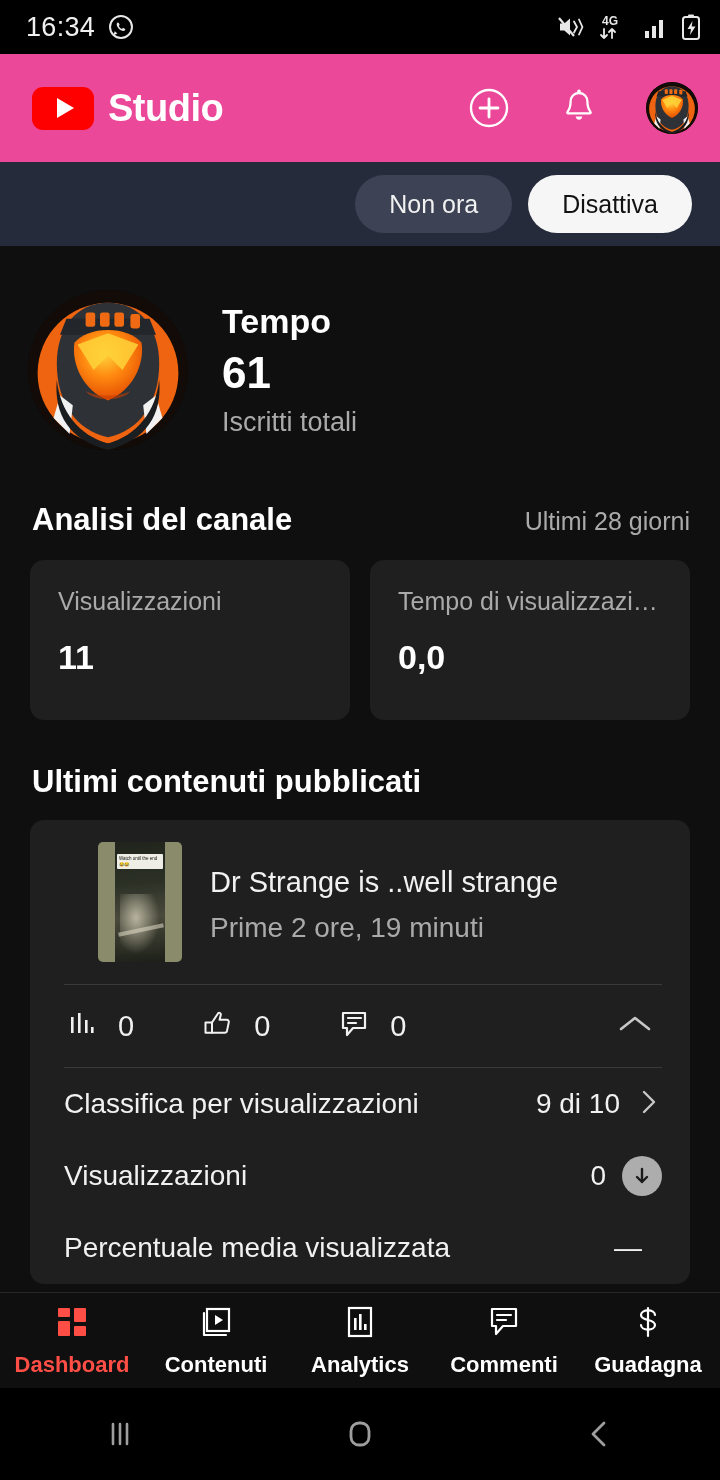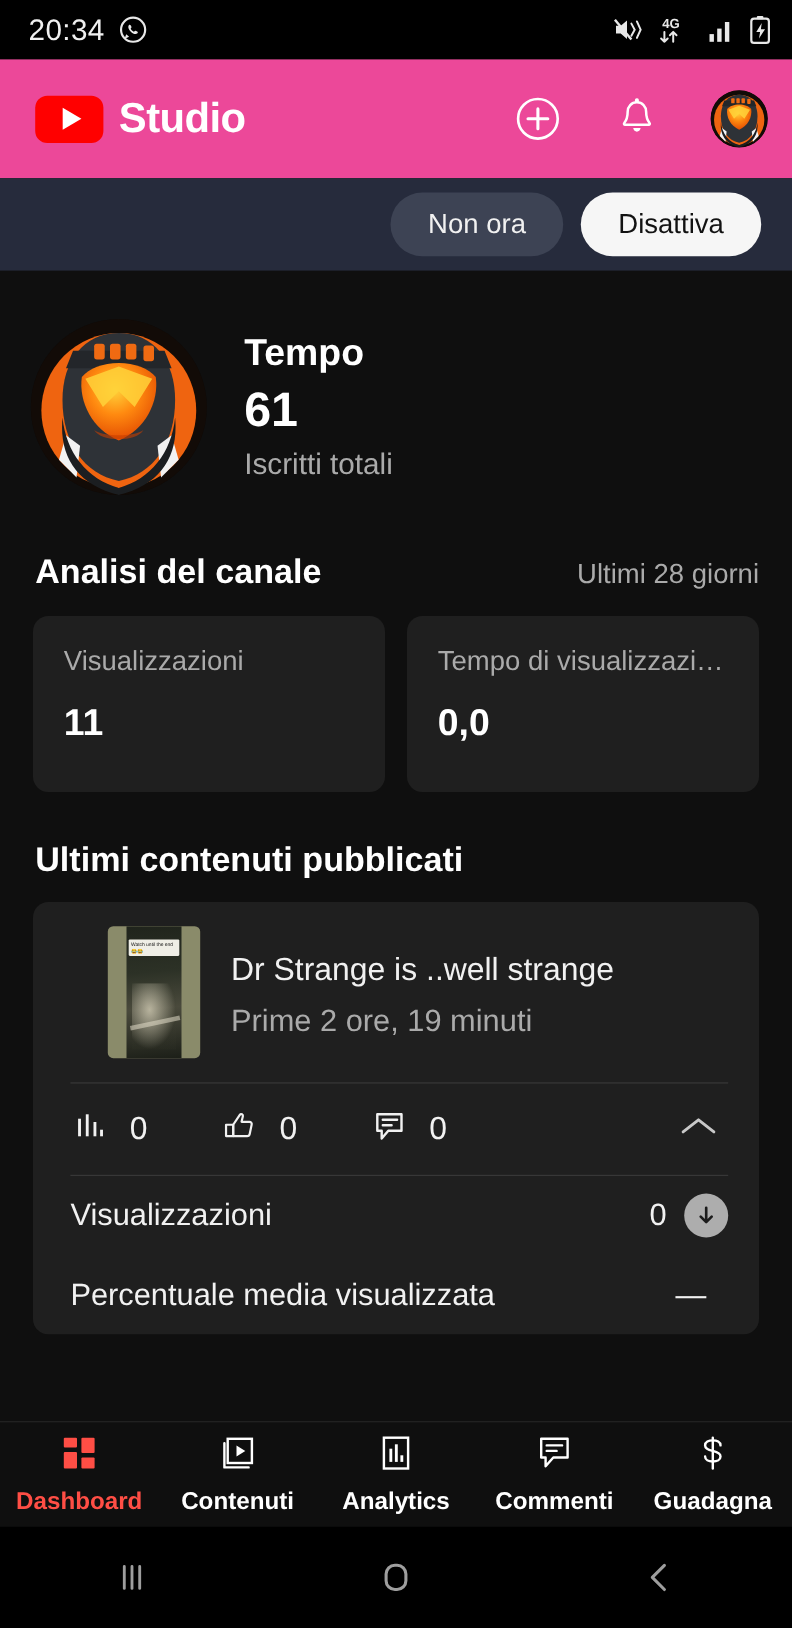--- a/index.html
+++ b/index.html
@@ -149,21 +149,21 @@
 
   .scroll-area { position:relative; height:1196px; overflow:hidden; }
 </style>
 </head>
 <body>
 
 <div class="phone">
 
   <div class="statusbar">
     <div class="sb-left">
-      <span class="sb-time">20:34</span>
+      <span class="sb-time">16:34</span>
       <span class="wa-icon">
         <svg width="28" height="28" viewBox="0 0 24 24">
           <circle cx="12" cy="12" r="9.4" fill="none" stroke="#e8e8e8" stroke-width="1.7"></circle>
           <path d="M8.8 8.4c.5-.5 1.1-.3 1.4.3l.5 1c.2.4 0 .7-.3 1-.3.3-.3.6-.1.9.5.8 1.1 1.4 1.9 1.8.3.2.6.1.9-.2.3-.3.6-.5 1-.3l1 .5c.6.3.8.9.3 1.4-1.3 1.3-3.6.3-5.2-1.3-1.6-1.6-2.6-3.8-1.4-5.1z" fill="#e8e8e8"></path>
           <path d="M5.2 19.2l1.5-3.6 2.2 1.9z" fill="#e8e8e8"></path>
         </svg>
       </span>
     </div>
     <div class="sb-right">
       <span>
@@ -368,20 +368,29 @@
         <span class="stats-spacer"></span>
         <span class="chev-up">
           <svg width="38" height="26" viewBox="0 0 38 26">
             <path d="M5 18l14-11 14 11" fill="none" stroke="#c8c8c8" stroke-width="2.6" stroke-linecap="round" stroke-linejoin="round"></path>
           </svg>
         </span>
       </div>
 
       <div class="divider" style="margin-top:0"></div>
 
+      <div class="detail-row">
+        <span class="detail-label">Classifica per visualizzazioni</span>
+        <span class="detail-value">9 di 10</span>
+        <span>
+          <svg width="26" height="30" viewBox="0 0 26 30">
+            <path d="M8 5l10 10-10 10" fill="none" stroke="#c8c8c8" stroke-width="2.4" stroke-linecap="round" stroke-linejoin="round"></path>
+          </svg>
+        </span>
+      </div>
 
       <div class="detail-row">
         <span class="detail-label">Visualizzazioni</span>
         <span class="detail-value">0</span>
         <span class="badge-down">
           <svg width="22" height="22" viewBox="0 0 22 22">
             <path d="M11 4v13M11 17l-5-5M11 17l5-5" stroke="#1b1b1b" stroke-width="2.4" fill="none" stroke-linecap="round" stroke-linejoin="round"></path>
           </svg>
         </span>
       </div>

